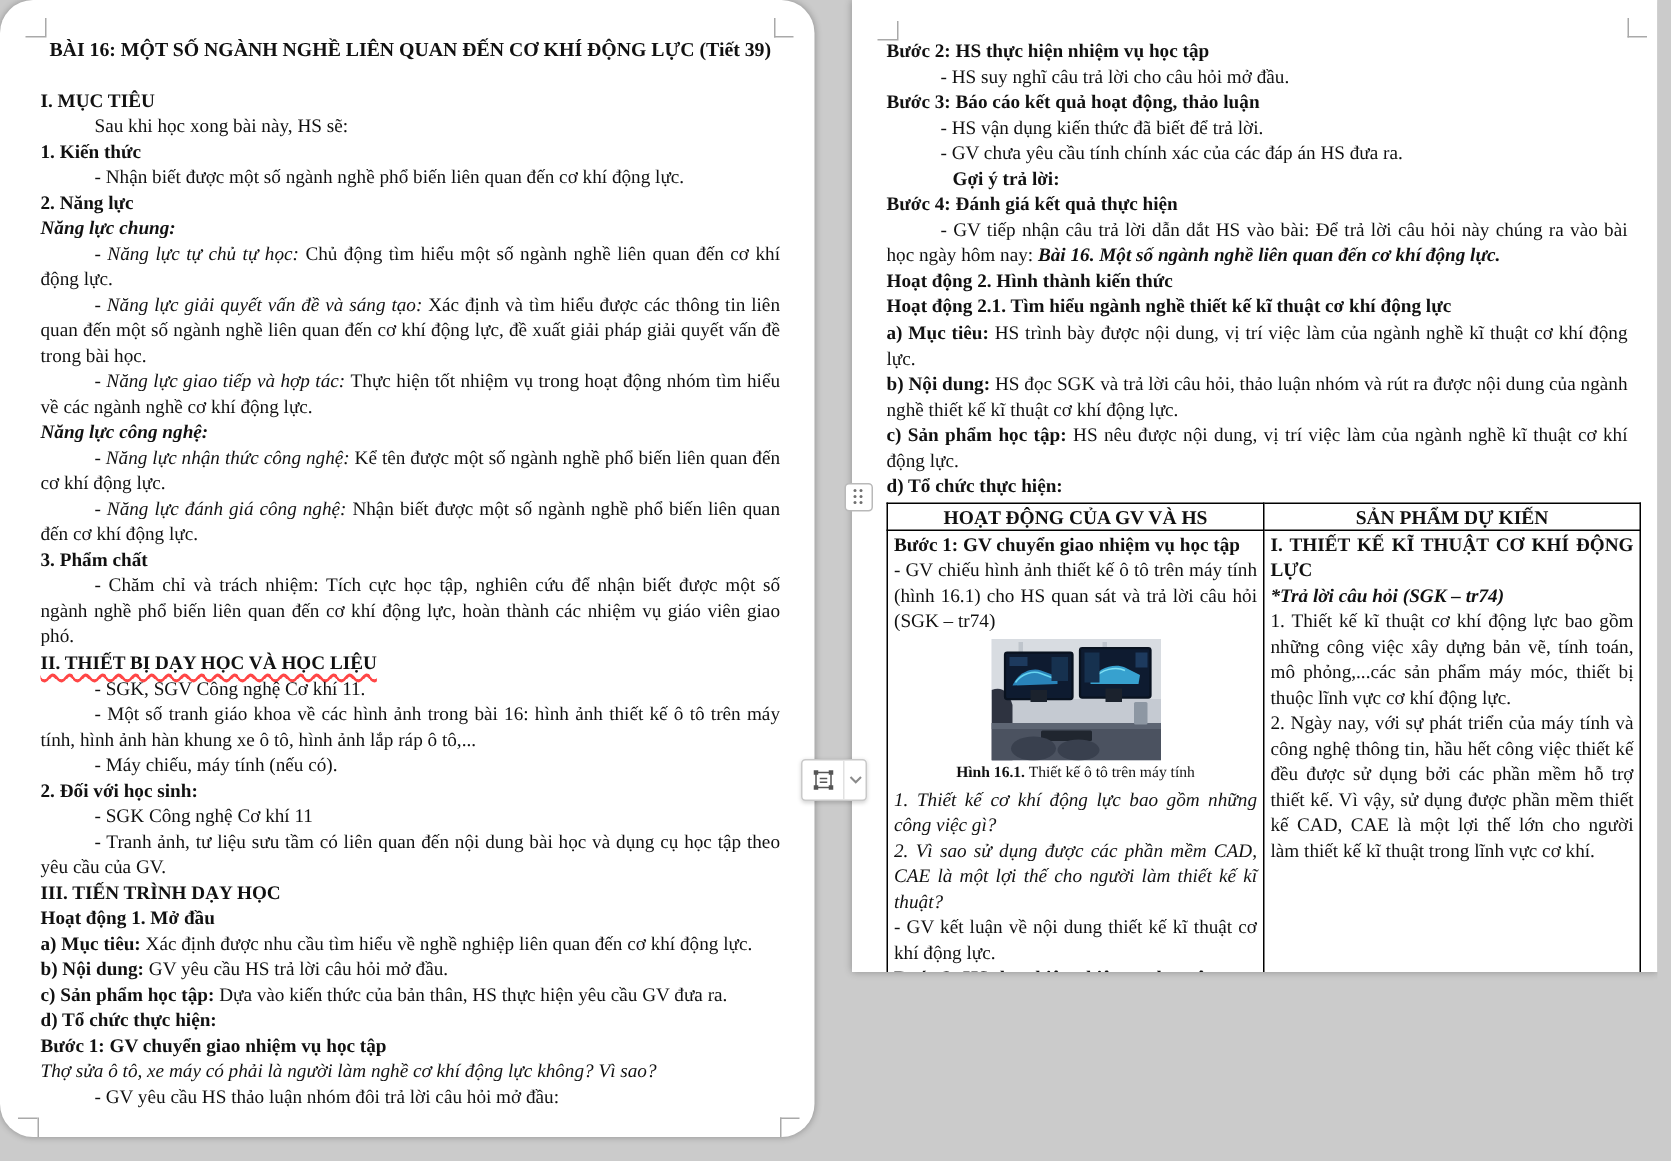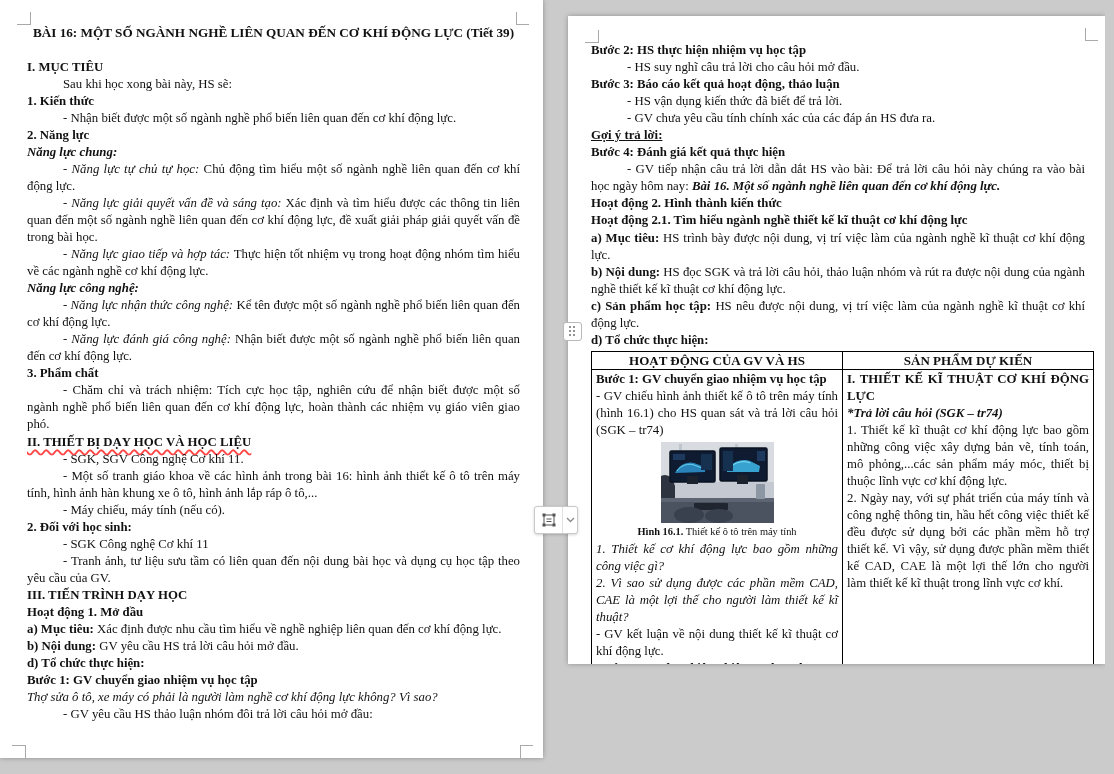--- a/index.html
+++ b/index.html
@@ -3,33 +3,33 @@
 <meta charset="utf-8">
 <style>
   html,body{margin:0;padding:0;}
   body{
     width:1114px;height:774px;overflow:hidden;position:relative;
     background:#cbcbcb;
     font-family:"Liberation Serif","DejaVu Serif",serif;
     color:#111;
   }
   .page{position:absolute;background:#ffffff;box-shadow:0 0 5px rgba(0,0,0,.30);overflow:hidden;}
-  #page-left{left:0;top:0;width:543px;height:758px;}
-  #page-right{left:568px;top:16px;width:537px;height:648px;}
+  #page-left{left:0;top:0;width:543px;height:758px;border-radius:22px;}
+  #page-right{left:568px;top:0;width:537px;height:648px;}
   .content{position:relative;}
   #page-left .content{padding:24px 23px 0 27px;}
   #page-right .content{padding:26px 11px 0 23px;}
   .p2-text{padding-right:9px;}
   .para{margin:0;font-size:12.8px;line-height:17.05px;text-align:justify;}
   .title{font-weight:bold;text-align:center;font-size:13.2px;line-height:17.5px;margin:0 0 17px 0;}
   .ind{text-indent:36px;}
   .b{font-weight:bold;}
   .i{font-style:italic;}
   .bi{font-weight:bold;font-style:italic;}
-  .u{text-decoration:underline;}
+  .u{margin-left:44px;}
   .redsq{
     text-decoration-line:underline;
     text-decoration-style:wavy;
     text-decoration-color:#ff4646;
     text-decoration-thickness:2px;
     text-underline-offset:3px;
   }
   
   .crop{position:absolute;pointer-events:none;}
   .crop .v{position:absolute;width:1px;height:13px;background:#a9a9a9;}
@@ -104,20 +104,21 @@
         <p class="para ind"><span>- SGK, SGV Công nghệ Cơ khí 11.</span></p>
         <p class="para ind"><span>- Một số tranh giáo khoa về các hình ảnh trong bài 16: hình ảnh thiết kế ô tô trên máy tính, hình ảnh hàn khung xe ô tô, hình ảnh lắp ráp ô tô,...</span></p>
         <p class="para ind"><span>- Máy chiếu, máy tính (nếu có).</span></p>
         <p class="para"><span class="b">2. Đối với học sinh:</span></p>
         <p class="para ind"><span>- SGK Công nghệ Cơ khí 11</span></p>
         <p class="para ind"><span>- Tranh ảnh, tư liệu sưu tầm có liên quan đến nội dung bài học và dụng cụ học tập theo yêu cầu của GV.</span></p>
         <p class="para"><span class="b">III. TIẾN TRÌNH DẠY HỌC</span></p>
         <p class="para"><span class="b">Hoạt động 1. Mở đầu</span></p>
         <p class="para"><span class="b">a) Mục tiêu: </span><span>Xác định được nhu cầu tìm hiểu về nghề nghiệp liên quan đến cơ khí động lực.</span></p>
         <p class="para"><span class="b">b) Nội dung: </span><span>GV yêu cầu HS trả lời câu hỏi mở đầu.</span></p>
+        <p class="para"><span class="b">c) Sản phẩm học tập: </span><span>Dựa vào kiến thức của bản thân, HS thực hiện yêu cầu GV đưa ra.</span></p>
         <p class="para"><span class="b">d) Tổ chức thực hiện:</span></p>
         <p class="para"><span class="b">Bước 1: GV chuyển giao nhiệm vụ học tập</span></p>
         <p class="para"><span class="i">Thợ sửa ô tô, xe máy có phải là người làm nghề cơ khí động lực không? Vì sao?</span></p>
         <p class="para ind"><span>- GV yêu cầu HS thảo luận nhóm đôi trả lời câu hỏi mở đầu:</span></p>
       </div>
   </div>
 </div>
 
 <div class="page" id="page-right">
   <div class="crop">

